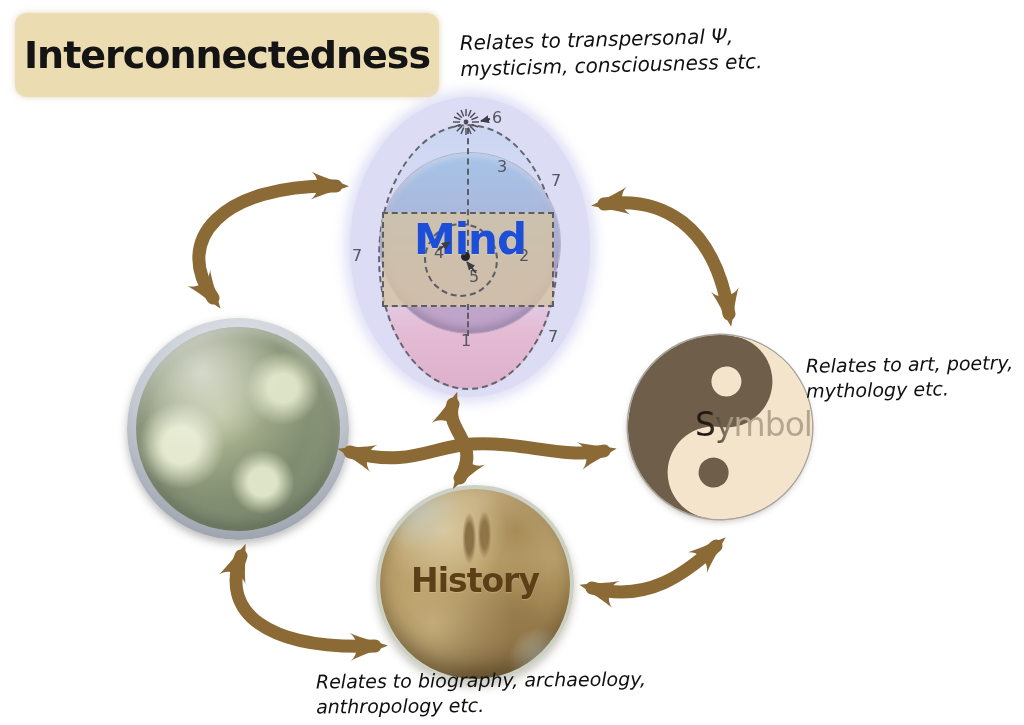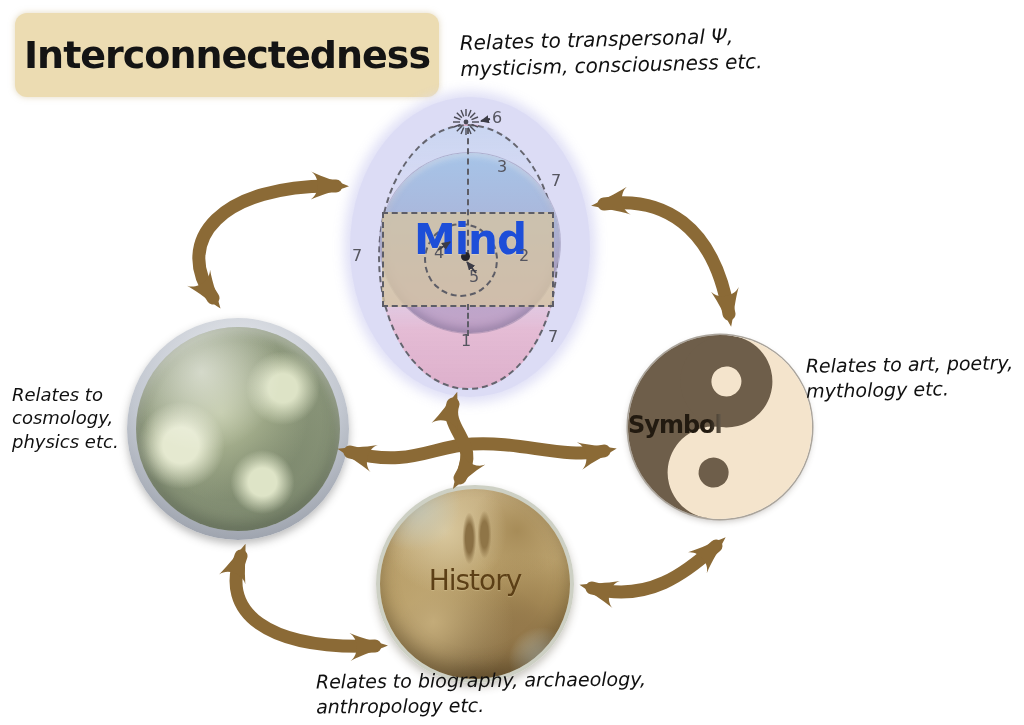--- a/index.html
+++ b/index.html
@@ -67,42 +67,42 @@
 
   
   .symbol-node{position:absolute;left:628px;top:335px;width:184px;height:184px;z-index:2;}
   .yy{position:absolute;inset:0;border-radius:50%;overflow:hidden;transform:rotate(8deg);
       box-shadow:0 0 0 1.5px #aaa49b,0 3px 6px rgba(80,70,60,.3);}
   .yy-base{position:absolute;inset:0;background:linear-gradient(90deg,#6e5e4a 0%,#6e5e4a 50%,#f4e4cc 50%,#f4e4cc 100%);}
   .yy-top{position:absolute;left:46px;top:0;width:92px;height:92px;border-radius:50%;background:#6e5e4a;}
   .yy-bot{position:absolute;left:46px;top:92px;width:92px;height:92px;border-radius:50%;background:#f4e4cc;}
   .yy-dot-top{position:absolute;left:77px;top:31px;width:30px;height:30px;border-radius:50%;background:#f4e4cc;}
   .yy-dot-bot{position:absolute;left:77px;top:123px;width:30px;height:30px;border-radius:50%;background:#6e5e4a;}
-  .symbol-label{position:absolute;left:0;top:50%;width:100%;transform:translateY(-56%);text-align:left;
-                font-size:24px;font-weight:700;letter-spacing:-1px;z-index:3;color:#3d3223;
+  .symbol-label{position:absolute;left:0;top:50%;width:100%;transform:translateY(-56%);text-align:right;
+                font-size:33px;font-weight:400;letter-spacing:-1px;z-index:3;color:#3d3223;
                 background:linear-gradient(90deg,#221a10 0%,#221a10 44%,#b3a58f 58%,#b3a58f 100%);
                 -webkit-background-clip:text;background-clip:text;-webkit-text-fill-color:transparent;}
 
   
   .history-node{position:absolute;left:376px;top:485px;width:198px;height:198px;border-radius:50%;z-index:2;
     border:4px solid #cdd0c4;box-sizing:border-box;
     background:
       radial-gradient(circle at 18% 8%,#c6cabc 0%,rgba(0,0,0,0) 20%),
       radial-gradient(circle at 85% 90%,#bdc0b2 0%,rgba(0,0,0,0) 14%),
       radial-gradient(7px 26px at 47% 26%,#8a7044 0%,#8a7044 55%,rgba(0,0,0,0) 100%),
       radial-gradient(7px 24px at 55% 24%,#8f7547 0%,#8f7547 55%,rgba(0,0,0,0) 100%),
       radial-gradient(circle at 34% 22%,#d9c89e 0%,rgba(0,0,0,0) 32%),
       radial-gradient(circle at 72% 22%,#a78c58 0%,rgba(0,0,0,0) 24%),
       radial-gradient(circle at 28% 70%,#c3ab79 0%,rgba(0,0,0,0) 42%),
       radial-gradient(circle at 76% 74%,#95794b 0%,rgba(0,0,0,0) 38%),
       radial-gradient(circle at 50% 96%,#6e5835 0%,rgba(0,0,0,0) 45%),
       linear-gradient(180deg,#c5ae81 0%,#b3985f 60%,#8f764b 100%);
     box-shadow:inset 0 -10px 18px rgba(60,45,20,.4),0 4px 8px rgba(70,60,40,.3);}
   .history-label{position:absolute;left:0;top:50%;width:100%;transform:translateY(-60%);text-align:center;
-                 font-size:28px;font-weight:400;color:#5c3f16;letter-spacing:-1px;z-index:3;
+                 font-size:33px;font-weight:700;color:#5c3f16;letter-spacing:-1px;z-index:3;
                  text-shadow:0 1px 1px rgba(230,215,170,.35);}
 
   
   .arrows{position:absolute;left:0;top:0;z-index:5;pointer-events:none;}
 </style>
 </head>
 <body>
 
 <div id="stage">
 
@@ -195,19 +195,16 @@
       <line x1="490" y1="119" x2="481" y2="121" marker-end="url(#ahs)"></line>
       <line x1="476" y1="273" x2="467" y2="262" marker-end="url(#ahs)"></line>
       <line x1="438" y1="250" x2="450" y2="242" marker-end="url(#ahs)"></line>
     </g>
   </svg>
 
   <div class="note note-mind">Relates to transpersonal Ψ,
 mysticism, consciousness etc.</div>
   <div class="note note-symbol">Relates to art, poetry,
 mythology etc.</div>
-  <div class="note note-nature">Relates to
-cosmology,
-physics etc.</div>
   <div class="note note-history">Relates to biography, archaeology,
 anthropology etc.</div>
 
 </div>
 
 </body></html>

